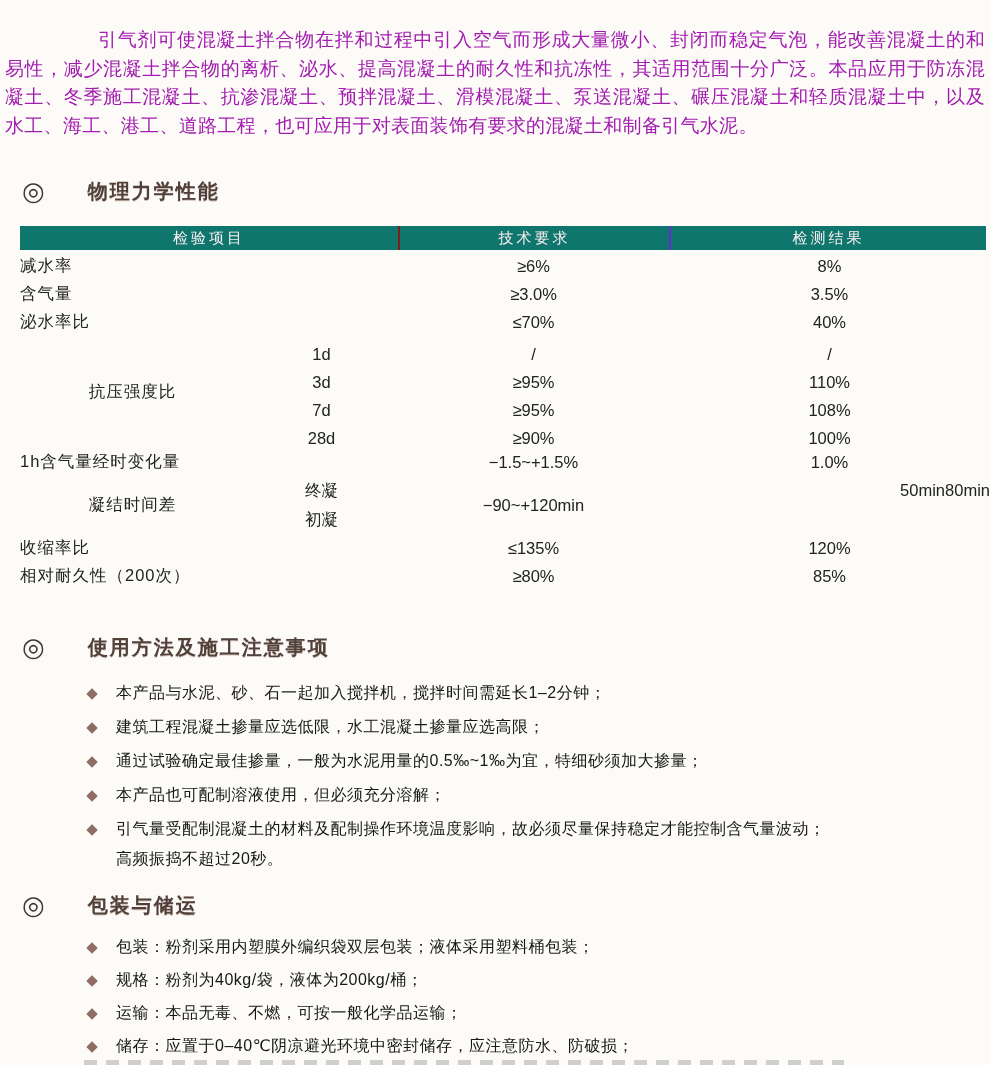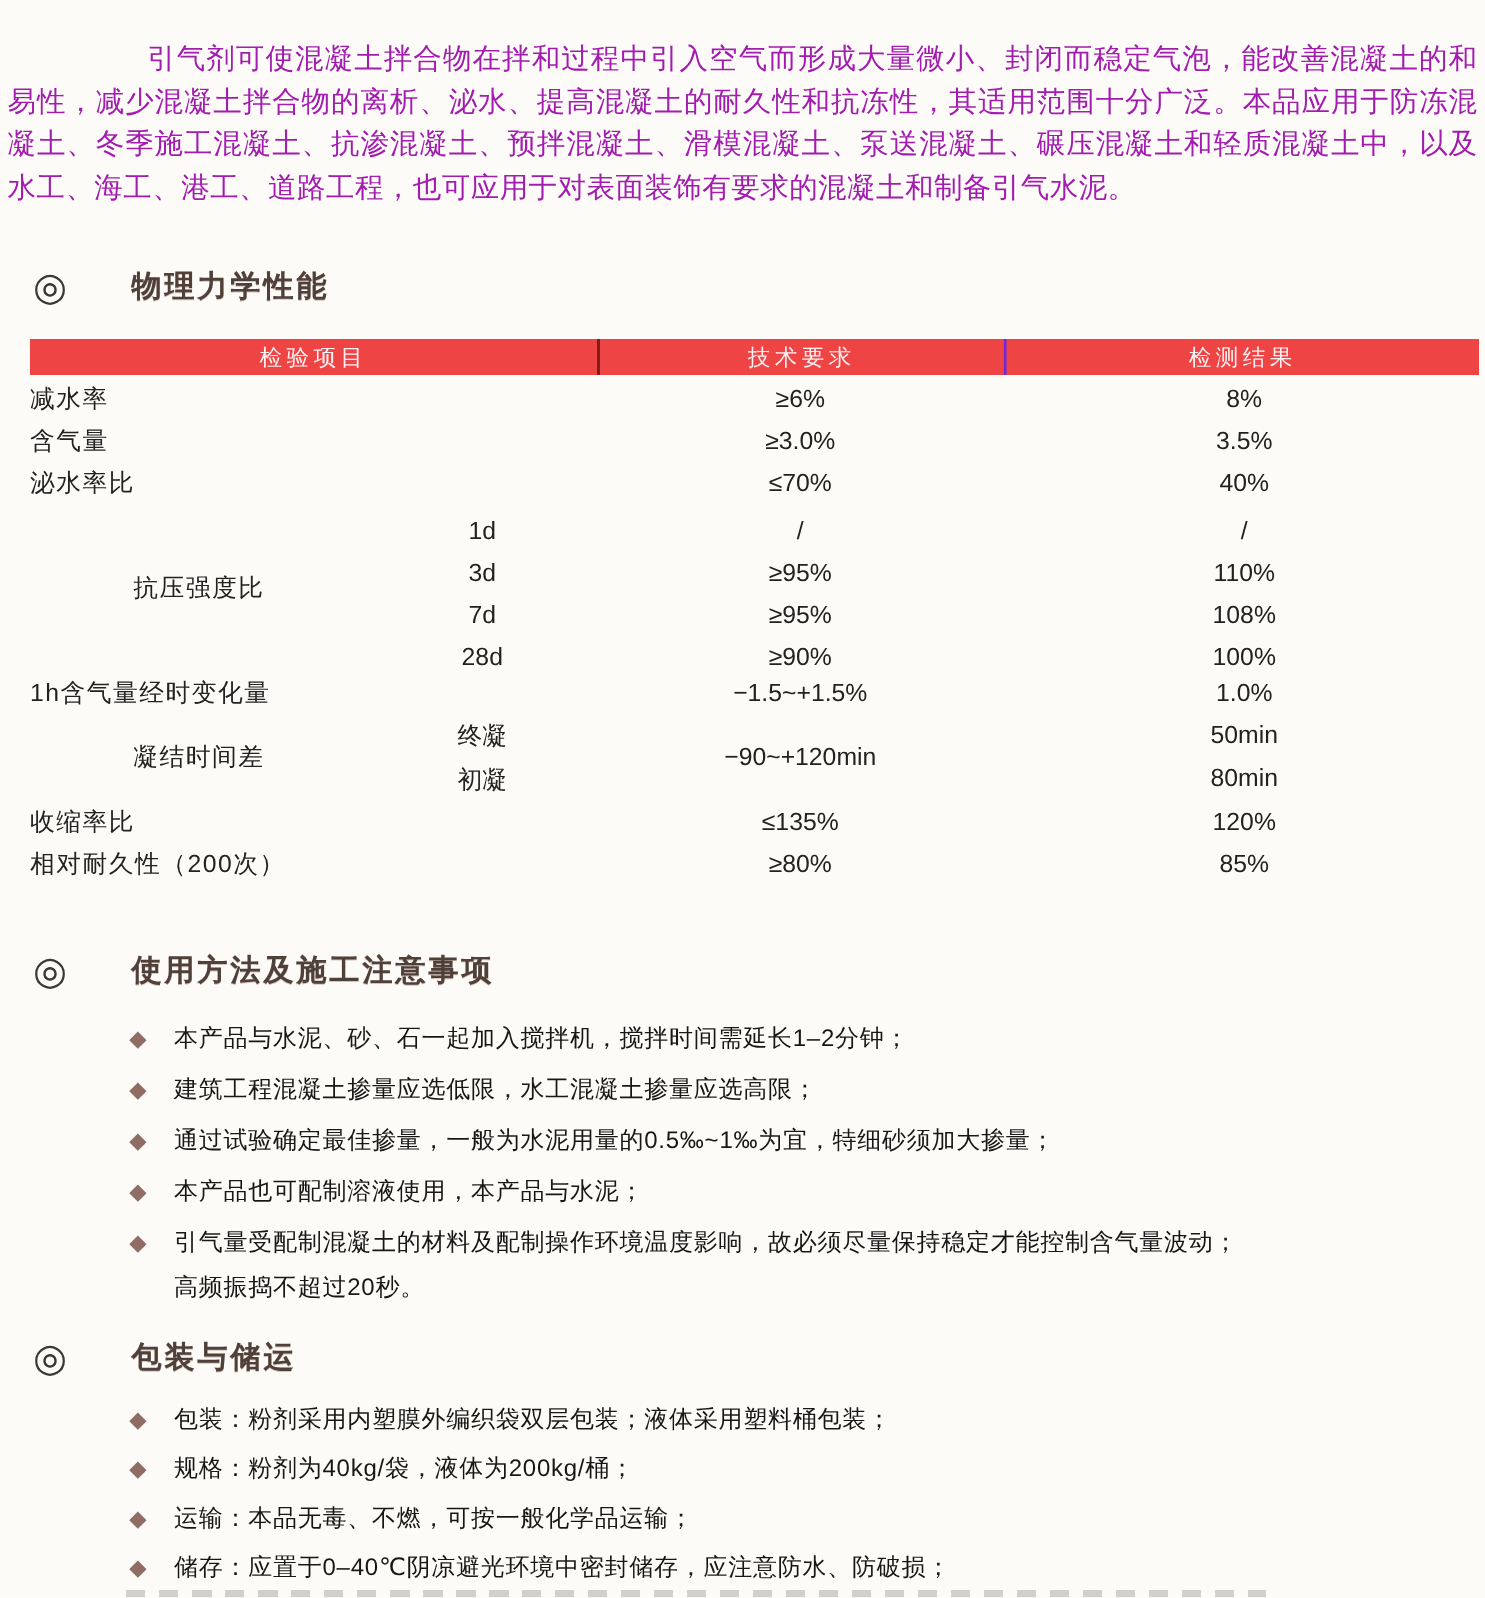--- a/index.html
+++ b/index.html
@@ -24,21 +24,21 @@
   .sec-heading .marker { font-size:26px; line-height:30px; color:#3d3734; font-weight:normal; }
   .sec-heading .t { font-size:20px; line-height:30px; letter-spacing:2px; text-shadow:0 1px 0 rgba(140,90,75,0.35);padding-left:36px; }
   #h-physical { margin-top:36px; }
   #h-usage    { margin-top:42px; }
   #h-packaging{ margin-top:14px; }
 
   
   .perf-table { margin:20px 0 0 20px; width:970px; }
   .t-head { display:flex; height:24px; }
   .th {
-    background:#ef4444; color:#fbeff1; font-size:15px; letter-spacing:3px;
+    background:#0f766e; color:#fbeff1; font-size:15px; letter-spacing:3px;
     display:flex; align-items:center; justify-content:center; box-sizing:border-box;
   }
   .th-item { width:378px; }
   .th-req  { width:271px; border-left:2px solid #7f1d1d; }
   .th-res  { width:317px; border-left:2px solid #6d28d9; }
 
   .t-body { padding-top:2px; font-size:16.5px; color:#222; }
   .tr { display:flex; height:28px; align-items:center; }
   .cell-item { width:378px; text-align:left; letter-spacing:1px; }
   .cell-req  { width:271px; text-align:center; }
@@ -48,21 +48,21 @@
   .glabel { width:225px; display:flex; align-items:center; justify-content:center; letter-spacing:1px; }
   .gsub { width:745px; }
   .sub-row { display:flex; height:28px; align-items:flex-end; }
   .sub-age { width:153px; text-align:center; }
   .sub-req { width:271px; text-align:center; }
   .sub-res { width:321px; text-align:center; }
 
   .set-rows { width:153px; display:flex; flex-direction:column; }
   .set-rows .ln { height:29px; display:flex; align-items:center; justify-content:center; }
   .set-req { width:271px; display:flex; align-items:center; justify-content:center; }
-  .set-res { width:321px; display:flex; flex-direction:column;justify-content:flex-end; }
+  .set-res { width:321px; display:flex; flex-direction:row;justify-content:flex-end; }
   .set-res .ln { height:29px; display:flex; align-items:center; justify-content:center; }
 
   
   .bullets { margin-left:84px; list-style:none; padding:0; }
   #usage-list { margin-top:16px; }
   #packaging-list { margin-top:12px; }
   .bullet { display:flex; gap:16px; align-items:flex-start; }
   #usage-list .bullet { margin-bottom:4px; }
   #packaging-list .bullet { margin-bottom:3px; }
   .diamond { color:#8f6d65; font-size:15px; line-height:30px; width:16px; text-align:center; flex:none; }
@@ -182,21 +182,21 @@
     <li class="bullet">
       <span class="diamond">◆</span>
       <span class="b-text">建筑工程混凝土掺量应选低限，水工混凝土掺量应选高限；</span>
     </li>
     <li class="bullet">
       <span class="diamond">◆</span>
       <span class="b-text">通过试验确定最佳掺量，一般为水泥用量的0.5‰~1‰为宜，特细砂须加大掺量；</span>
     </li>
     <li class="bullet">
       <span class="diamond">◆</span>
-      <span class="b-text">本产品也可配制溶液使用，本产品与水泥；</span>
+      <span class="b-text">本产品也可配制溶液使用，但必须充分溶解；</span>
     </li>
     <li class="bullet">
       <span class="diamond">◆</span>
       <span class="b-text">引气量受配制混凝土的材料及配制操作环境温度影响，故必须尽量保持稳定才能控制含气量波动；
 高频振捣不超过20秒。</span>
     </li>
   </ul>
 
   <div class="sec-heading" id="h-packaging">
     <span class="marker">◎</span>

